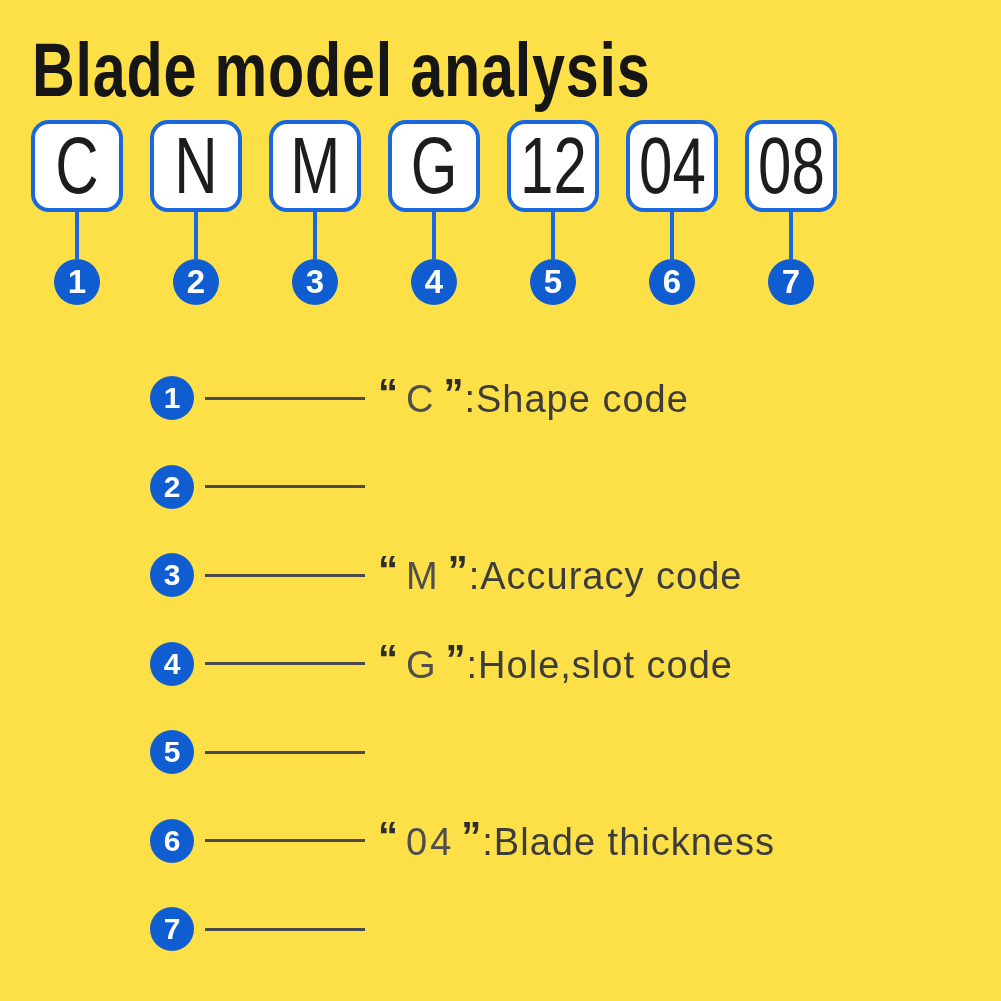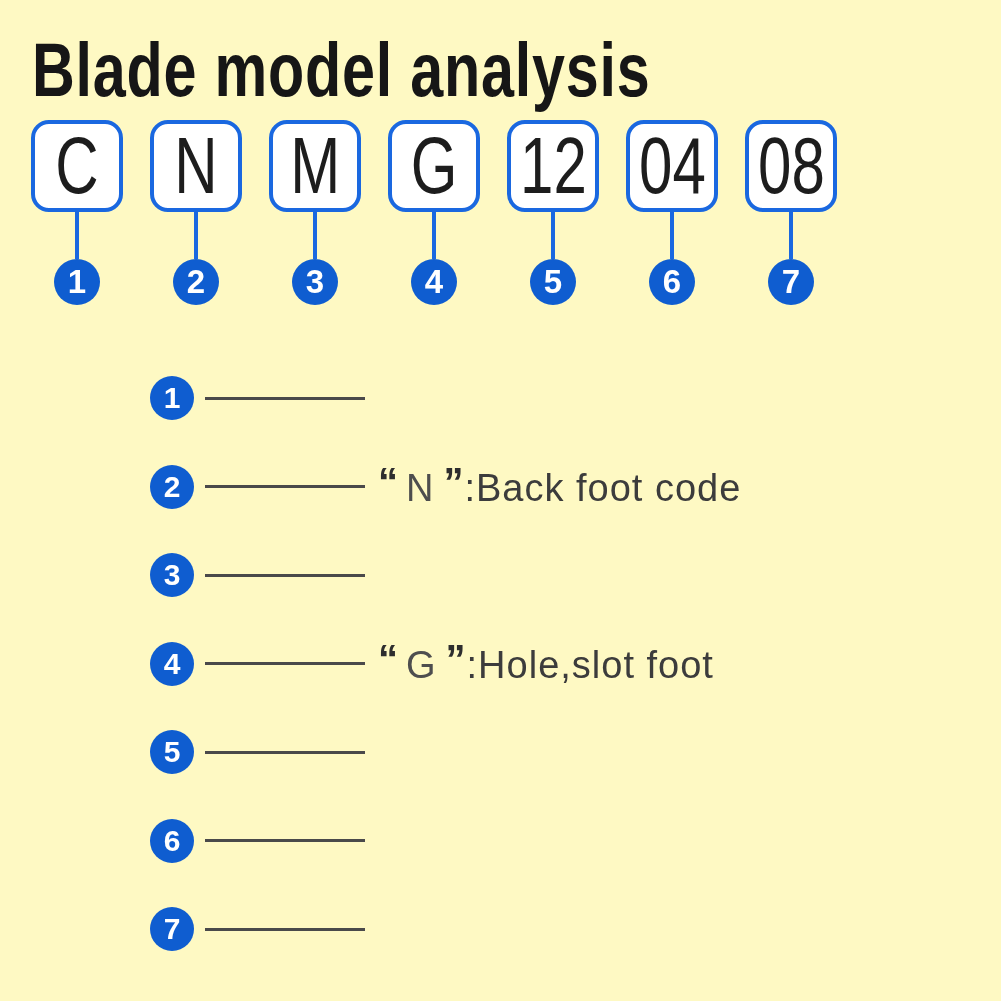--- a/index.html
+++ b/index.html
@@ -1,17 +1,17 @@
 <!DOCTYPE html>
 <html><head>
 <meta charset="utf-8">
 <style>
   html,body{margin:0;padding:0;background:#ffffff;}
   .canvas{
-    position:relative;width:1001px;height:1001px;background:#fef9c3;
+    position:relative;width:1001px;height:1001px;background:#fde047;
     font-family:"Liberation Sans",sans-serif;overflow:hidden;
   }
   
   .title{
     position:absolute;left:32px;top:32px;margin:0;
     font-size:76px;line-height:1;font-weight:bold;color:#161616;
     white-space:nowrap;letter-spacing:1px;
     transform:scaleX(0.78);transform-origin:left top;
   }
   
@@ -102,41 +102,43 @@
           <span class="code-char">08</span>
         </div>
         <div class="connector"></div>
         <div class="badge">7</div>
       </div>
     </div>
   <div class="legend" id="legend">
       <div class="legend-row">
         <div class="legend-badge">1</div>
         <div class="legend-line"></div>
+        <div class="legend-text"><span class="q">“</span><span class="code-val">C</span><span class="q">”</span><span class="desc">:Shape code</span></div>
       </div>
       <div class="legend-row">
         <div class="legend-badge">2</div>
         <div class="legend-line"></div>
-        <div class="legend-text"><span class="q">“</span><span class="code-val">N</span><span class="q">”</span><span class="desc">:Back foot code</span></div>
       </div>
       <div class="legend-row">
         <div class="legend-badge">3</div>
         <div class="legend-line"></div>
+        <div class="legend-text"><span class="q">“</span><span class="code-val">M</span><span class="q">”</span><span class="desc">:Accuracy code</span></div>
       </div>
       <div class="legend-row">
         <div class="legend-badge">4</div>
         <div class="legend-line"></div>
-        <div class="legend-text"><span class="q">“</span><span class="code-val">G</span><span class="q">”</span><span class="desc">:Hole,slot foot</span></div>
+        <div class="legend-text"><span class="q">“</span><span class="code-val">G</span><span class="q">”</span><span class="desc">:Hole,slot code</span></div>
       </div>
       <div class="legend-row">
         <div class="legend-badge">5</div>
         <div class="legend-line"></div>
       </div>
       <div class="legend-row">
         <div class="legend-badge">6</div>
         <div class="legend-line"></div>
+        <div class="legend-text"><span class="q">“</span><span class="code-val">04</span><span class="q">”</span><span class="desc">:Blade thickness</span></div>
       </div>
       <div class="legend-row">
         <div class="legend-badge">7</div>
         <div class="legend-line"></div>
       </div>
     </div>
 </div>
 
 </body></html>

